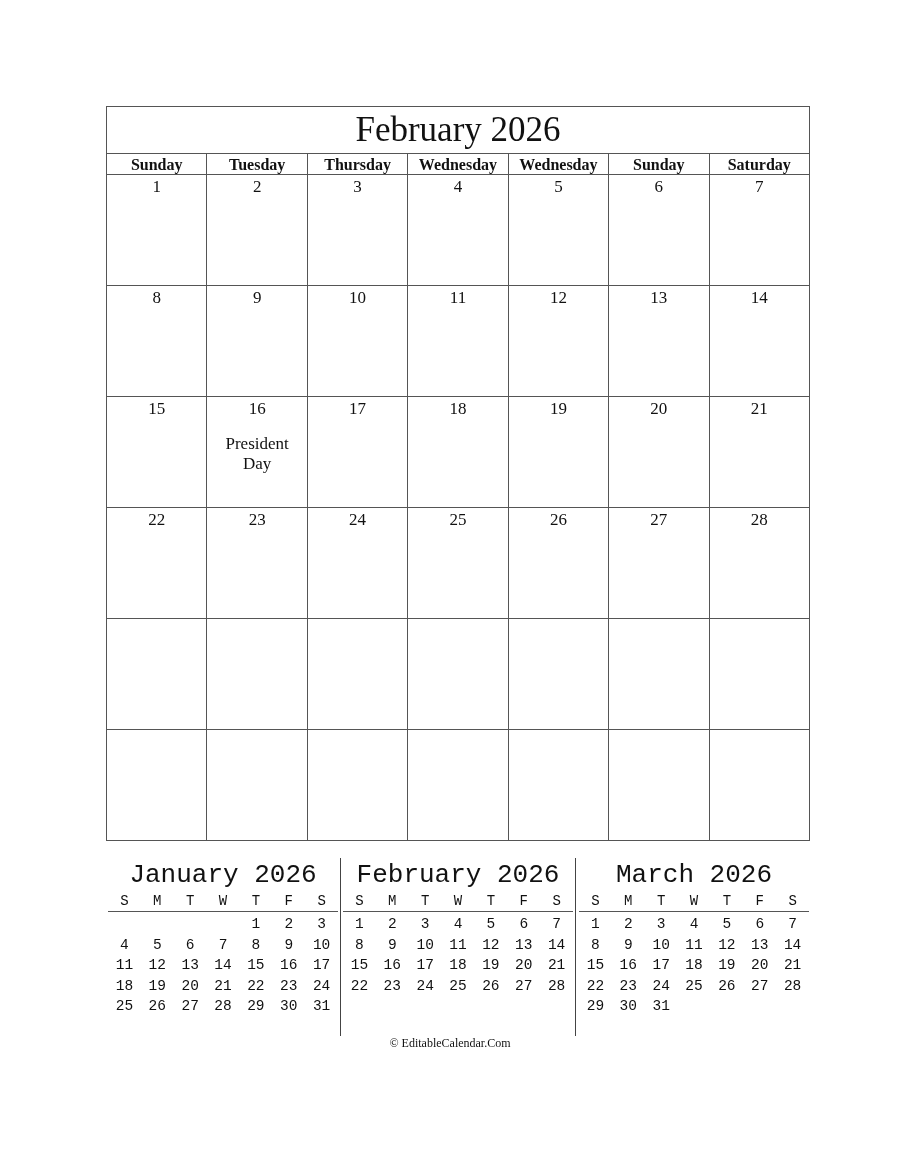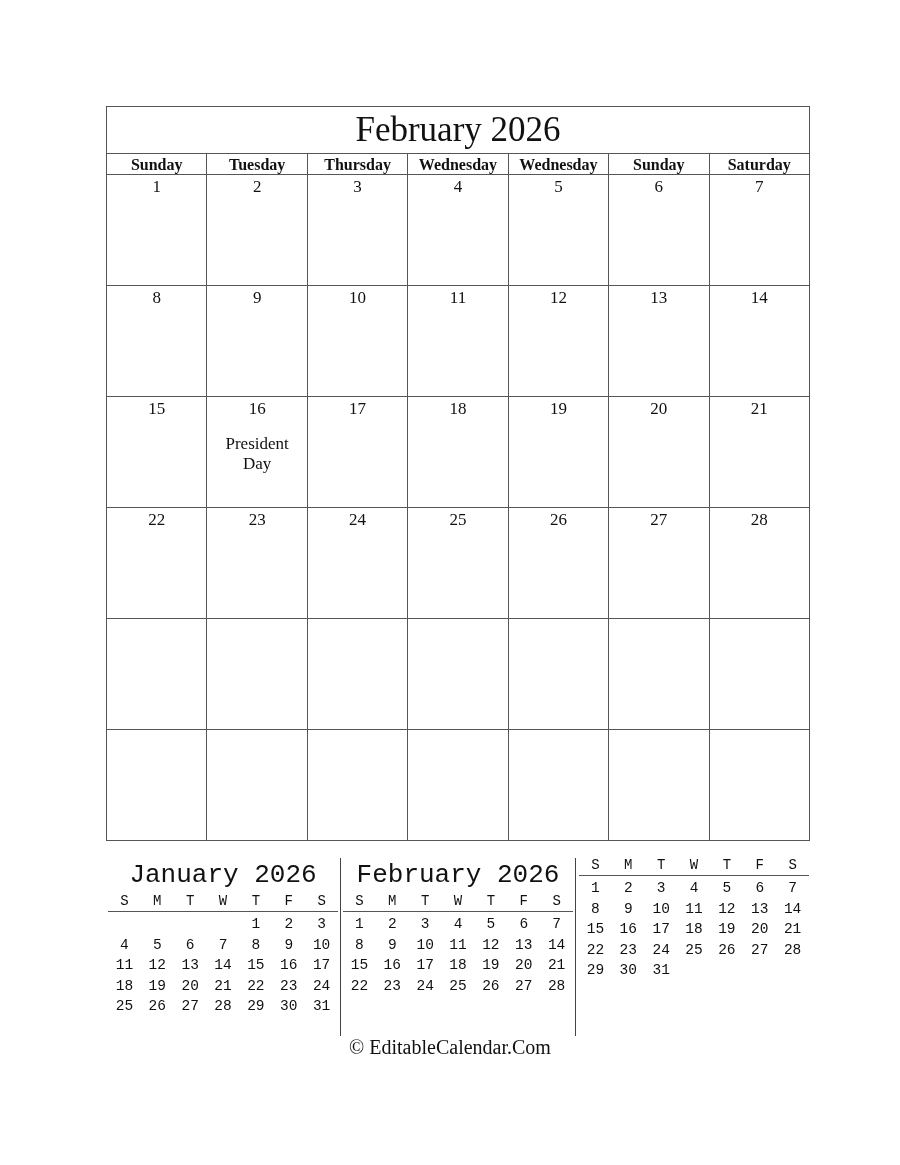--- a/index.html
+++ b/index.html
@@ -14,21 +14,21 @@
   .cell { flex:1; border-right:1px solid #555; text-align:center; font-size:17px; padding-top:2px; box-sizing:border-box; }
   .cell:last-child { border-right:none; }
   .note { margin-top:15px; line-height:20px; font-size:17px; }
   .minis { position:absolute; top:856px; left:106px; width:704px; height:180px; }
   .mini { position:absolute; top:0; width:230px;font-family:Liberation Mono, monospace; }
   .mini .mtitle { text-align:center; font-size:26px; line-height:38px; height:36px; }
   .mini .mdow { display:flex; font-size:14px; line-height:18px; border-bottom:1px solid #555; padding-bottom:1px; }
   .mini .mrow { display:flex; font-size:14.5px; line-height:20.5px; }
   .mini .c { flex:1; text-align:center; }
   .sep { position:absolute; top:2px; width:1px; height:178px; background:#444; }
-  .footer { position:absolute; top:1036px; left:0; width:900px; text-align:center; font-size:20px; }
+  .footer { position:absolute; top:1036px; left:0; width:900px; text-align:center; font-size:12px; }
 </style>
 </head>
 <body>
 
 <div class="main">
   <div class="title">February 2026</div>
   <div class="dow-row">
     <div class="dow">Sunday</div>
     <div class="dow">Tuesday</div>
     <div class="dow">Thursday</div>
@@ -287,20 +287,21 @@
         <div class="c">23</div>
         <div class="c">24</div>
         <div class="c">25</div>
         <div class="c">26</div>
         <div class="c">27</div>
         <div class="c">28</div>
       </div>
     </div>
   <div class="sep" style="left:469px;"></div>
   <div class="mini" style="left:473px;">
+      <div class="mtitle">March 2026</div>
       <div class="mdow">
         <div class="c">S</div>
         <div class="c">M</div>
         <div class="c">T</div>
         <div class="c">W</div>
         <div class="c">T</div>
         <div class="c">F</div>
         <div class="c">S</div>
       </div>
       <div style="height: 2px;"></div>

